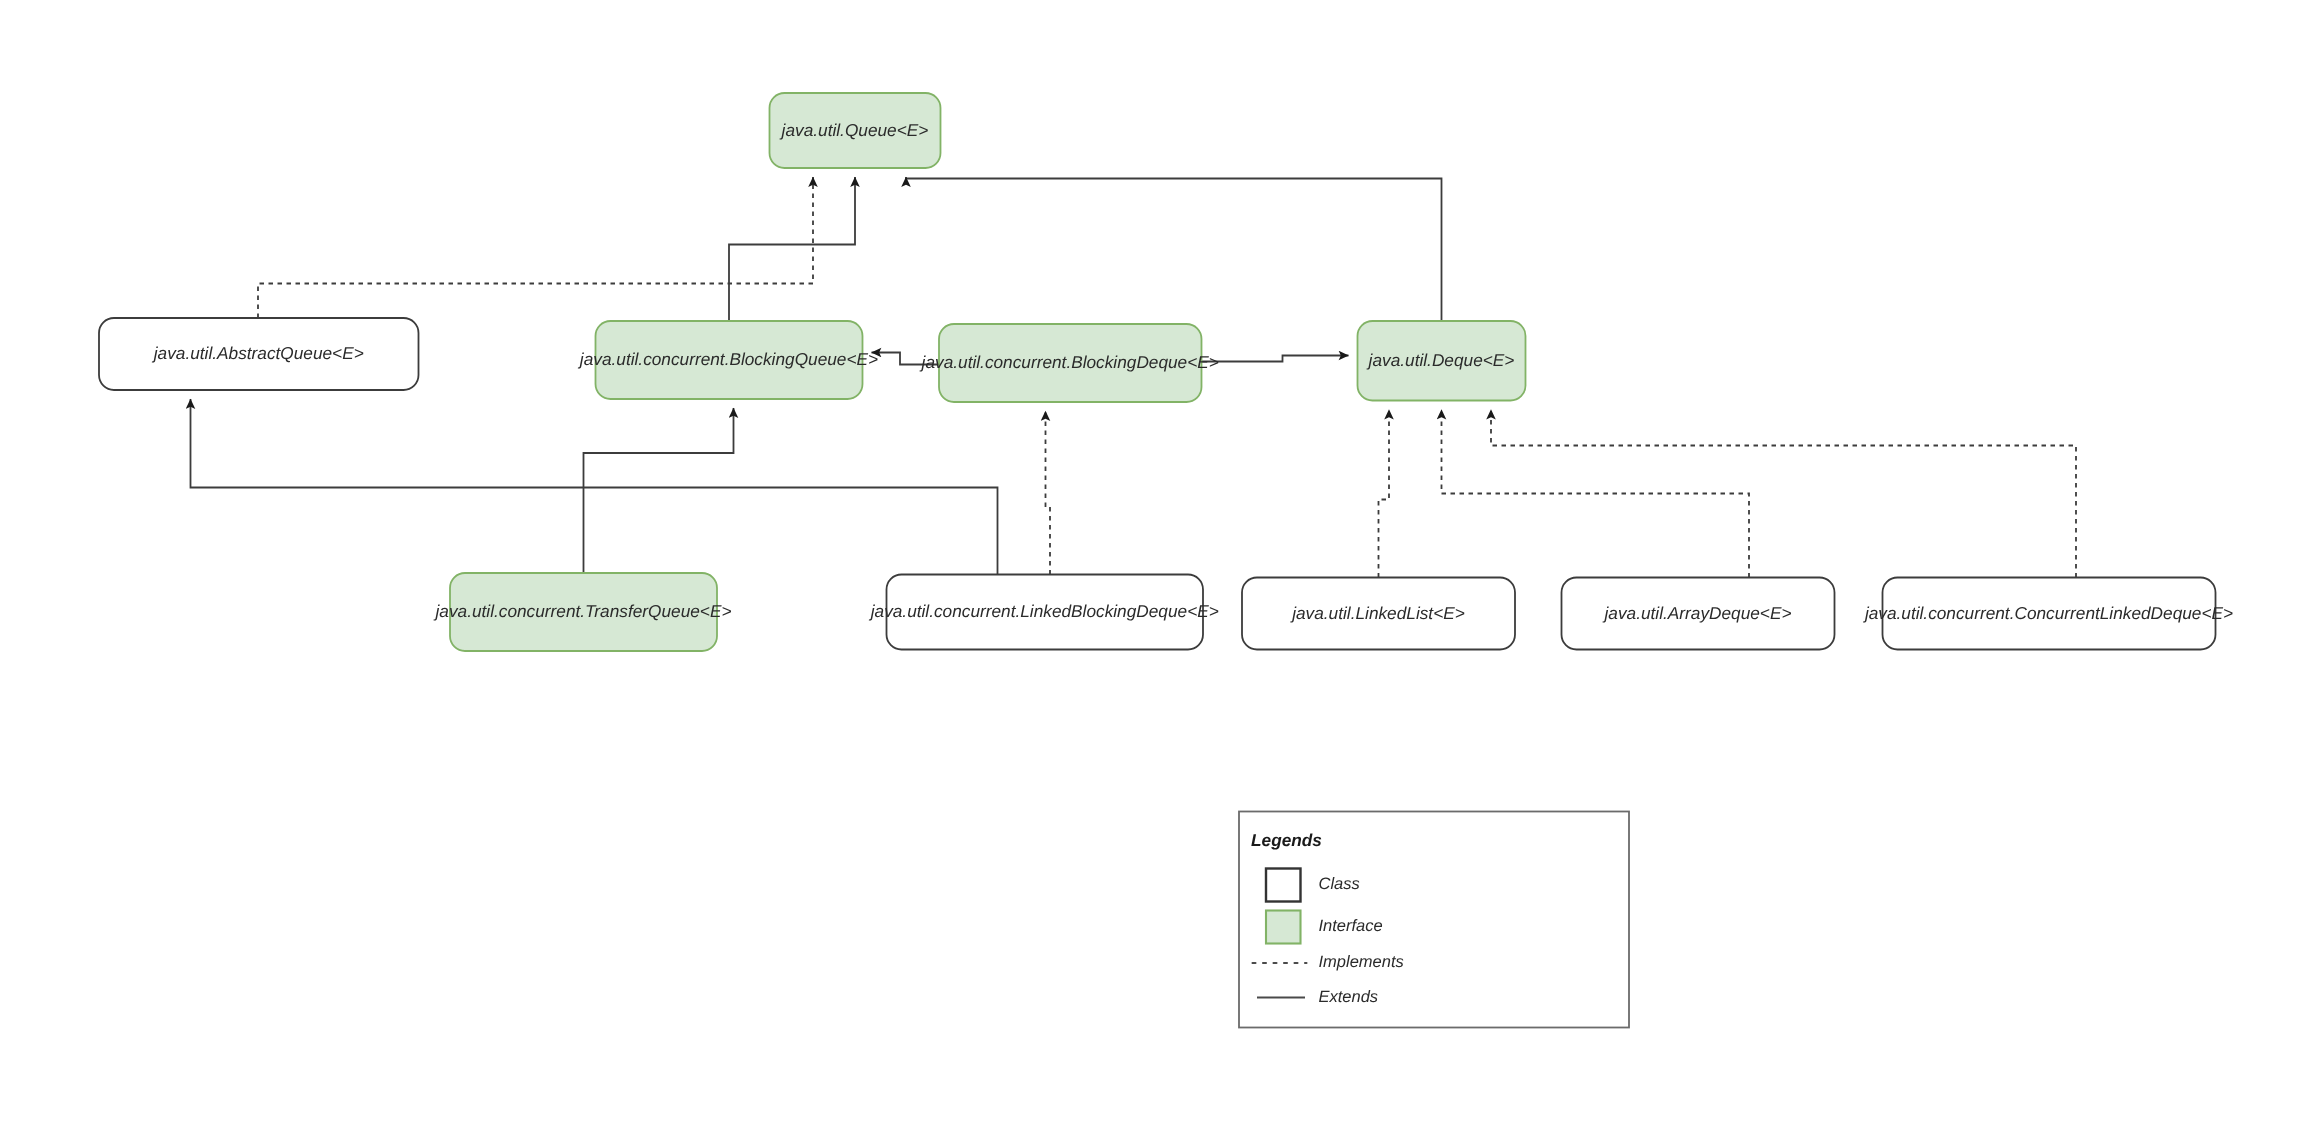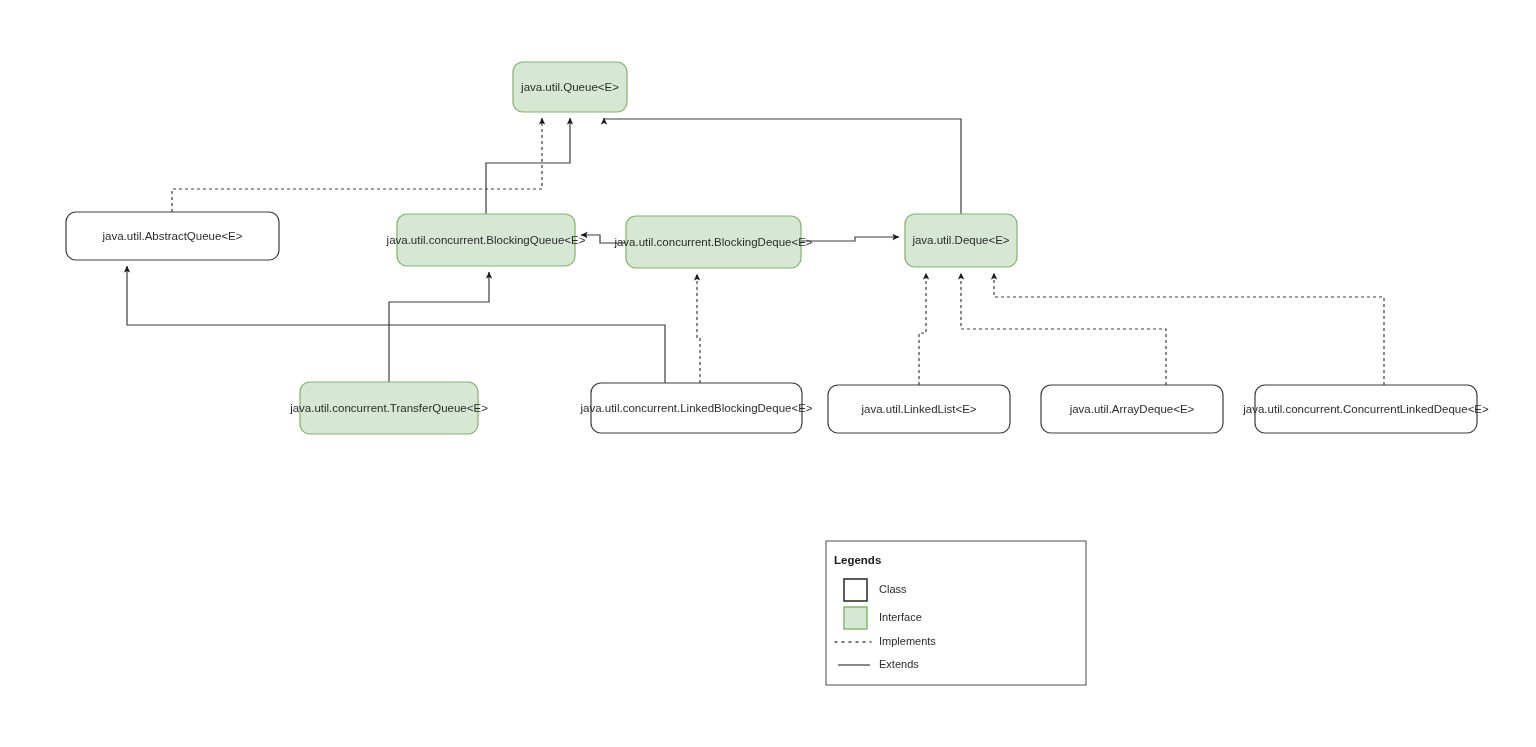--- a/index.html
+++ b/index.html
@@ -12,20 +12,21 @@
     height: 747px;
     position: relative;
     font-family: "Liberation Sans", sans-serif;
     overflow: hidden;
   }
   #diagram-root {
     position: absolute;
     left: 0; top: 0;
     width: 1536px;
     height: 747px;
+    font-style: italic;
   }
   svg { display: block; }
 
   .node-rect {
     stroke-width: 1.2;
     rx: 10; ry: 10;
   }
   .node-class {
     fill: #ffffff;
     stroke: #3c3c3c;

